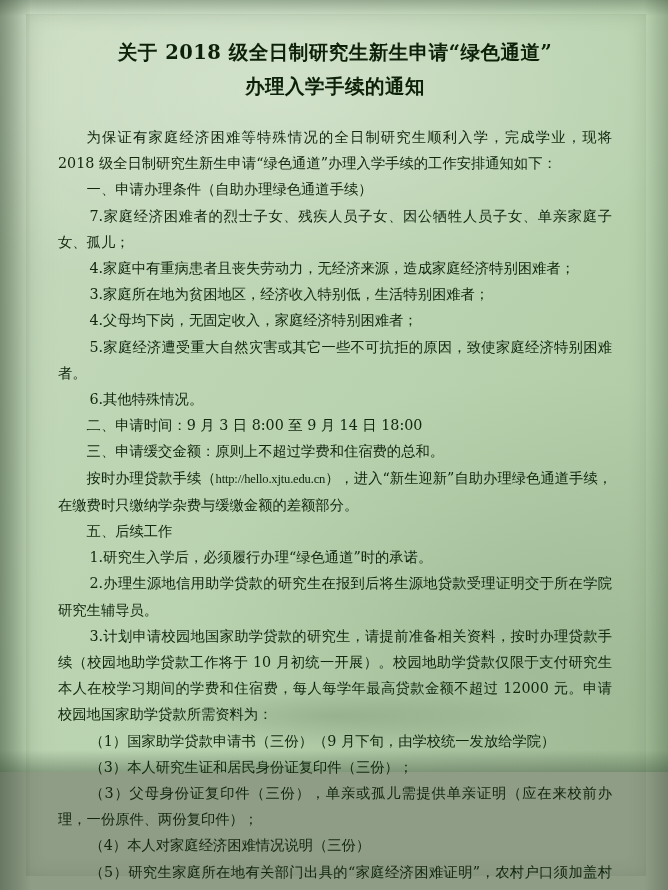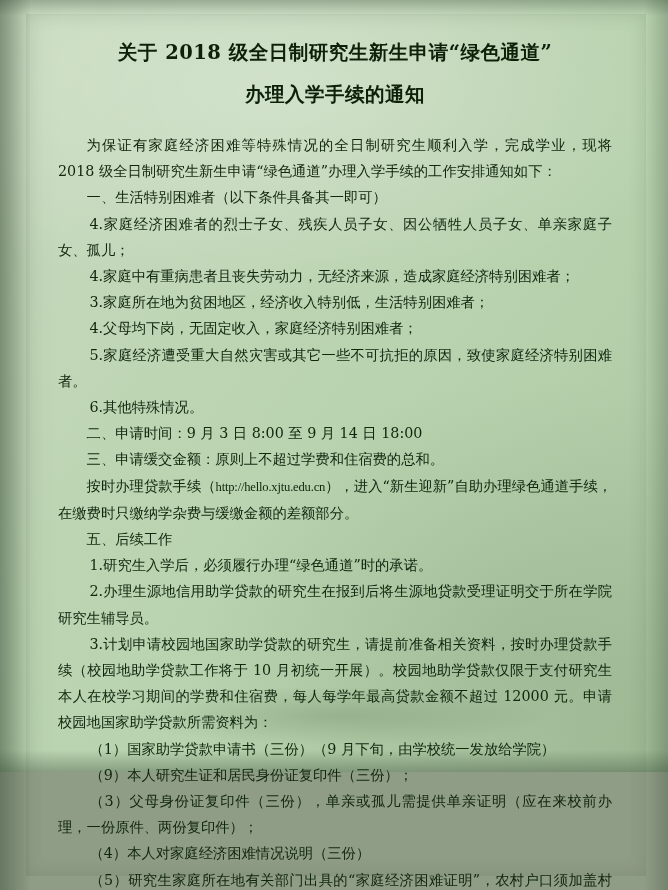--- a/index.html
+++ b/index.html
@@ -50,21 +50,21 @@
     text-align: center;
     font-family: "DejaVu Serif", serif;
     font-weight: bold;
     font-size: 19.5px;
     line-height: 34px;
     letter-spacing: 0.5px;
     color: #0d2009;
   }
   .title .line2 {
     display: block;
-    margin-top: 8px;
+    margin-top: 0;
   }
   .body-text {
     margin-top: 20px;
     font-family: "DejaVu Serif", serif;
     font-size: 14.3px;
     line-height: 26.2px;
     color: #10260d;
     text-align: justify;
   }
   .p {
@@ -131,39 +131,39 @@
 
     <div class="title">
       <span>关于 2018 级全日制研究生新生申请“绿色通道”</span>
       <span class="line2">办理入学手续的通知</span>
     </div>
 
     <div class="body-text">
 
       <p class="p">为保证有家庭经济困难等特殊情况的全日制研究生顺利入学，完成学业，现将 2018 级全日制研究生新生申请“绿色通道”办理入学手续的工作安排通知如下：</p>
 
-      <p class="p">一、生活特别困难者（以下条件具备其一即可）</p>
-      <p class="p indent1">4.家庭经济困难者的烈士子女、残疾人员子女、因公牺牲人员子女、单亲家庭子女、孤儿；</p>
+      <p class="p">一、申请办理条件（自助办理绿色通道手续）</p>
+      <p class="p indent1">7.家庭经济困难者的烈士子女、残疾人员子女、因公牺牲人员子女、单亲家庭子女、孤儿；</p>
       <p class="p indent1">4.家庭中有重病患者且丧失劳动力，无经济来源，造成家庭经济特别困难者；</p>
       <p class="p indent1">3.家庭所在地为贫困地区，经济收入特别低，生活特别困难者；</p>
       <p class="p indent1">4.父母均下岗，无固定收入，家庭经济特别困难者；</p>
       <p class="p indent1">5.家庭经济遭受重大自然灾害或其它一些不可抗拒的原因，致使家庭经济特别困难者。</p>
       <p class="p indent1">6.其他特殊情况。</p>
 
       <p class="p">二、申请时间：9 月 3 日 8:00 至 9 月 14 日 18:00</p>
       <p class="p">三、申请缓交金额：原则上不超过学费和住宿费的总和。</p>
 
       <p class="p"><span>按时办理贷款手续（</span><span class="mono">http://hello.xjtu.edu.cn</span><span>），进入“新生迎新”自助办理绿色通道手续，在缴费时只缴纳学杂费与缓缴金额的差额部分。</span></p>
 
       <p class="p">五、后续工作</p>
       <p class="p indent1">1.研究生入学后，必须履行办理“绿色通道”时的承诺。</p>
       <p class="p indent1">2.办理生源地信用助学贷款的研究生在报到后将生源地贷款受理证明交于所在学院研究生辅导员。</p>
       <p class="p indent1">3.计划申请校园地国家助学贷款的研究生，请提前准备相关资料，按时办理贷款手续（校园地助学贷款工作将于 10 月初统一开展）。校园地助学贷款仅限于支付研究生本人在校学习期间的学费和住宿费，每人每学年最高贷款金额不超过 12000 元。申请校园地国家助学贷款所需资料为：</p>
 
       <p class="p indent1">（1）国家助学贷款申请书（三份）（9 月下旬，由学校统一发放给学院）</p>
-      <p class="p indent1">（9）本人研究生证和居民身份证复印件（三份）；</p>
+      <p class="p indent1">（3）本人研究生证和居民身份证复印件（三份）；</p>
       <p class="p indent1">（3）父母身份证复印件（三份），单亲或孤儿需提供单亲证明（应在来校前办理，一份原件、两份复印件）；</p>
       <p class="p indent1">（4）本人对家庭经济困难情况说明（三份）</p>
       <p class="p indent1">（5）研究生家庭所在地有关部门出具的“家庭经济困难证明”，农村户口须加盖村和乡（镇）两级公章，城镇居民须加盖居委会和街道办两级公章（应在来校前办理，一份原件、两份复印件）。</p>
 
     </div>
   </div>
 </div>
 
 </body></html>

